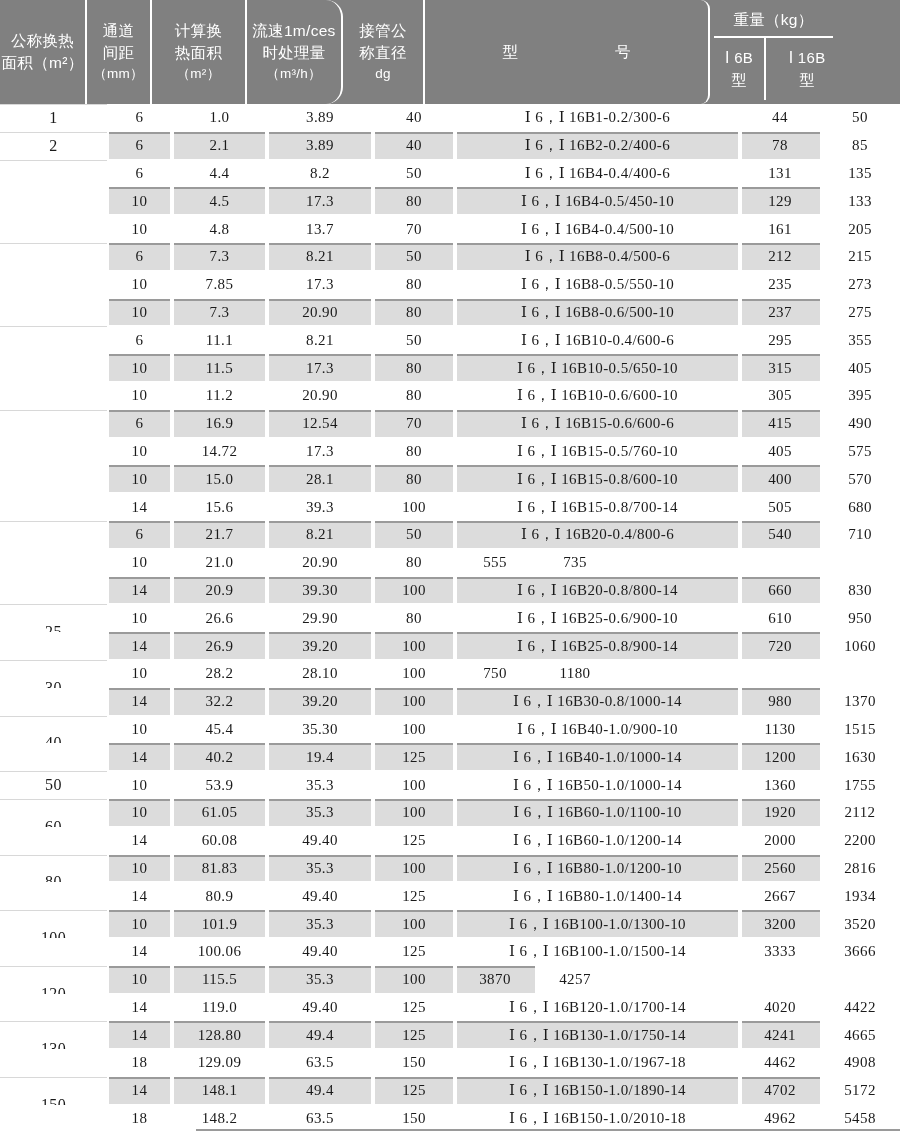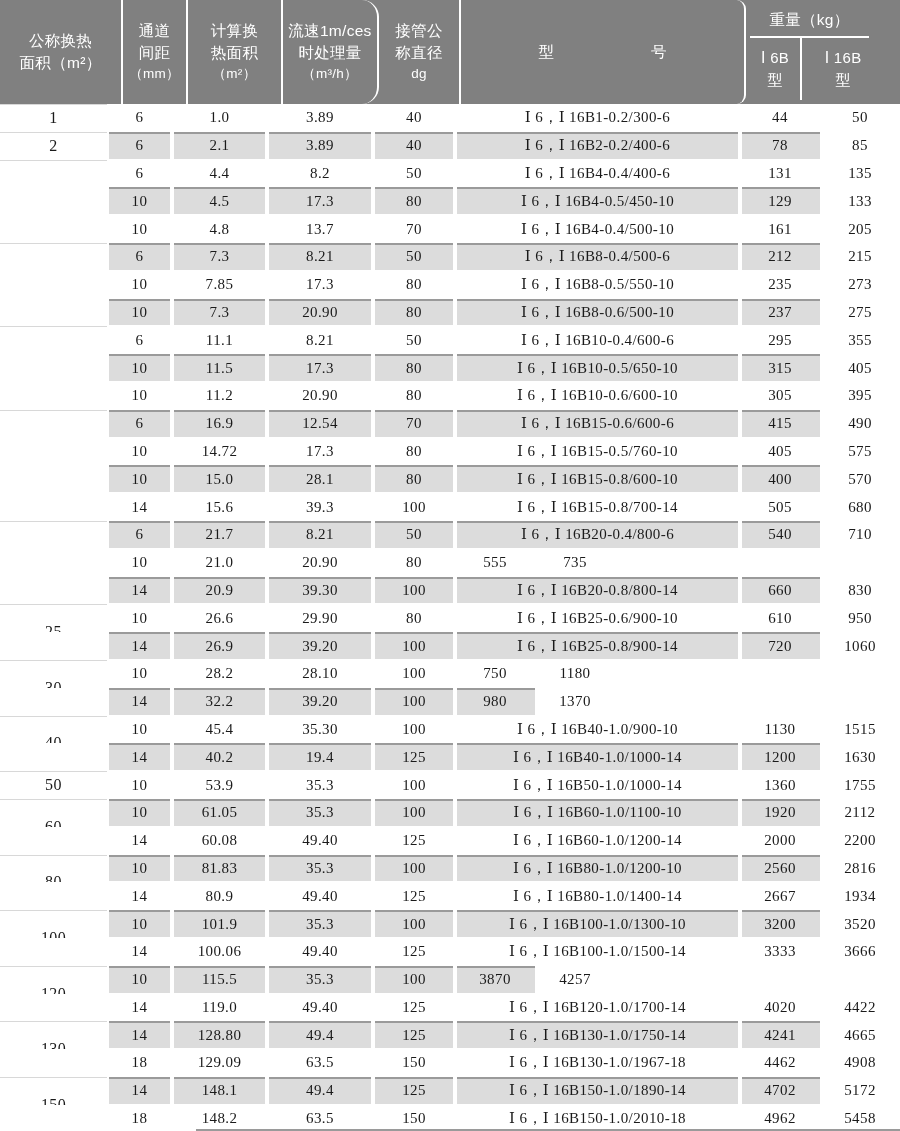--- a/index.html
+++ b/index.html
@@ -35,21 +35,21 @@
     border-right:2px solid #ffffff;
     font-size:15.5px;
     line-height:1.42;
     letter-spacing:.3px;
     padding:0 2px;
   }
   .hcell:last-child{border-right:none;}
   .hcell .ln{display:block;white-space:nowrap;}
   .hcell .sm{font-size:13.5px;}
 
-  .h-area   {width:123px;}
+  .h-area   {width:87px;}
   .h-gap    {width:65px;}
   .h-calc   {width:95px;}
   .h-flow   {width:96px;border-radius:17px;}
   .h-dg     {width:82px;}
   .h-model  {width:285px;border-radius:9px;}
   .h-weight {width:127px;padding:4px;justify-content:flex-start;}
 
   .w-top{
     height:37px;
     width:100%;
@@ -783,20 +783,23 @@
         </div>
         <div class="cell c-calc num chip">
           <span>32.2</span>
         </div>
         <div class="cell c-flow num chip">
           <span>39.20</span>
         </div>
         <div class="cell c-dg num chip">
           <span>100</span>
         </div>
+        <div class="cell c-model chip">
+          <span>Ⅰ 6，Ⅰ 16B30-0.8/1000-14</span>
+        </div>
         <div class="cell c-w1 num chip w-merge">
           <span>980</span>
         </div>
         <div class="cell c-w2 num chip w-merge2">
           <span>1370</span>
         </div>
       </div>
       <div class="row grp-sep">
         <div class="areamask"></div>
         <div class="cell c-area" style="overflow: visible;">

